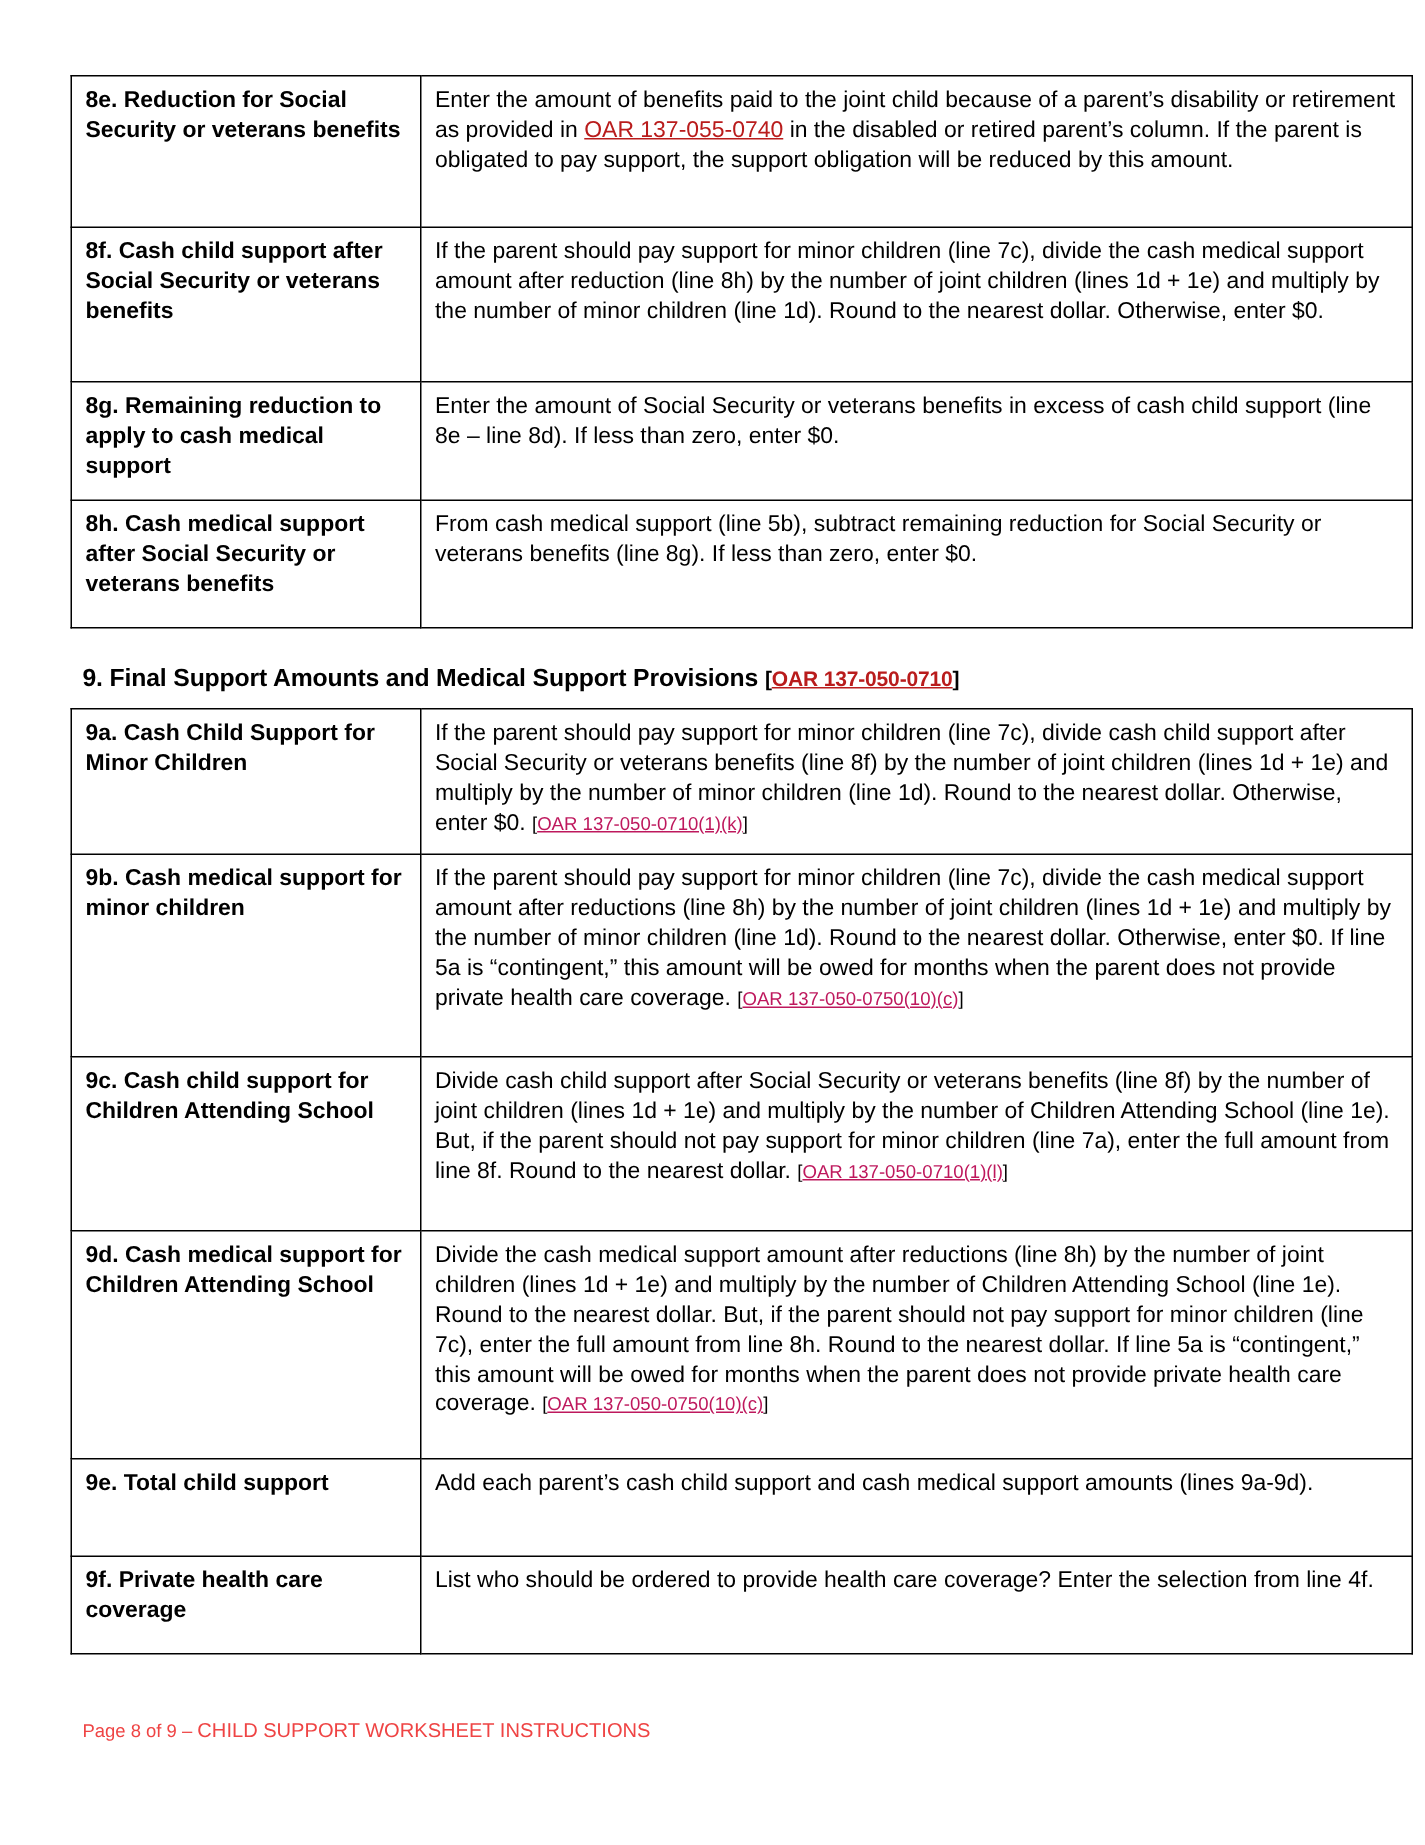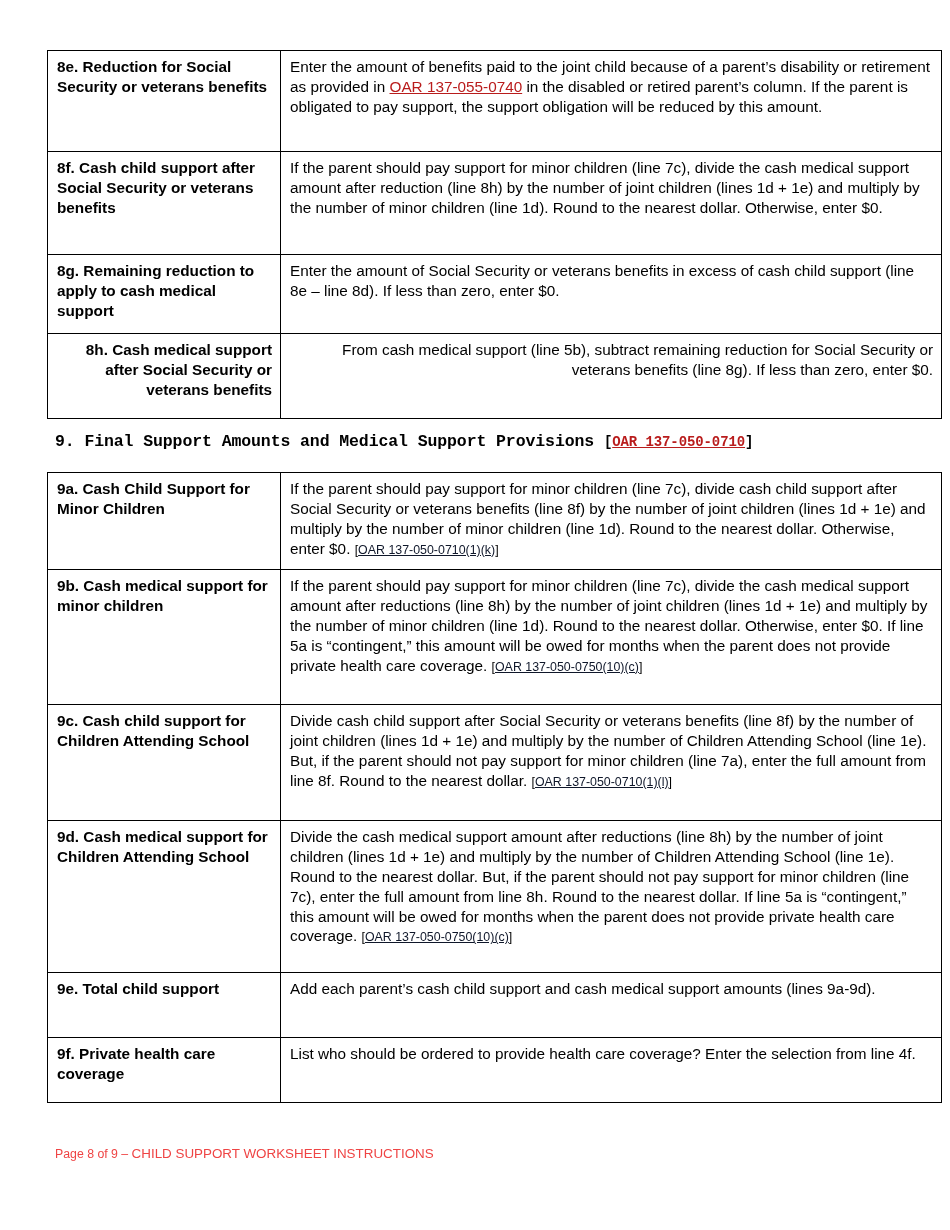--- a/index.html
+++ b/index.html
@@ -43,32 +43,31 @@
   }
   .instr-table td.body {
     width: 643px;
     font-weight: normal;
   }
   
   #table-8 { top: 50px; }
   #table-8 tr.r8e td { height: 88px; }
   #table-8 tr.r8f td { height: 90px; }
   #table-8 tr.r8g td { height: 66px; }
-  #table-8 tr.r8h td { height: 72px; text-align: right; }
+  #table-8 tr.r8h td { height: 72px; }
 
   
   .section-heading {
     position: absolute;
     left: 55px;
-    top: 432px;
+    top: 443px;
     font-size: 16.5px;
     font-weight: bold;
     letter-spacing: -0.1px;
     white-space: nowrap;
-    font-family: Liberation Mono, monospace;
   }
   .section-heading .cite-wrap {
     font-size: 14px;
     font-weight: bold;
   }
 
   
   #table-9 { top: 472px; }
   #table-9 tr.r9a td { height: 84px; }
   #table-9 tr.r9b td { height: 122px; }
@@ -77,21 +76,21 @@
   #table-9 tr.r9e td { height: 52px; }
   #table-9 tr.r9f td { height: 52px; }
 
   a.oar, span.oar {
     color: #b91c1c;
     text-decoration: underline;
   }
   .cite {
     font-size: 12.4px;
   }
-  .cite .oar { color: #0f172a; }
+  .cite .oar { color: #be185d; }
 
   .footer {
     position: absolute;
     left: 55px;
     top: 1144px;
     font-size: 13.2px;
     line-height: 1.42;
     color: #ef4444;
   }
   .footer .line1 .pg { font-size: 12.3px; }

